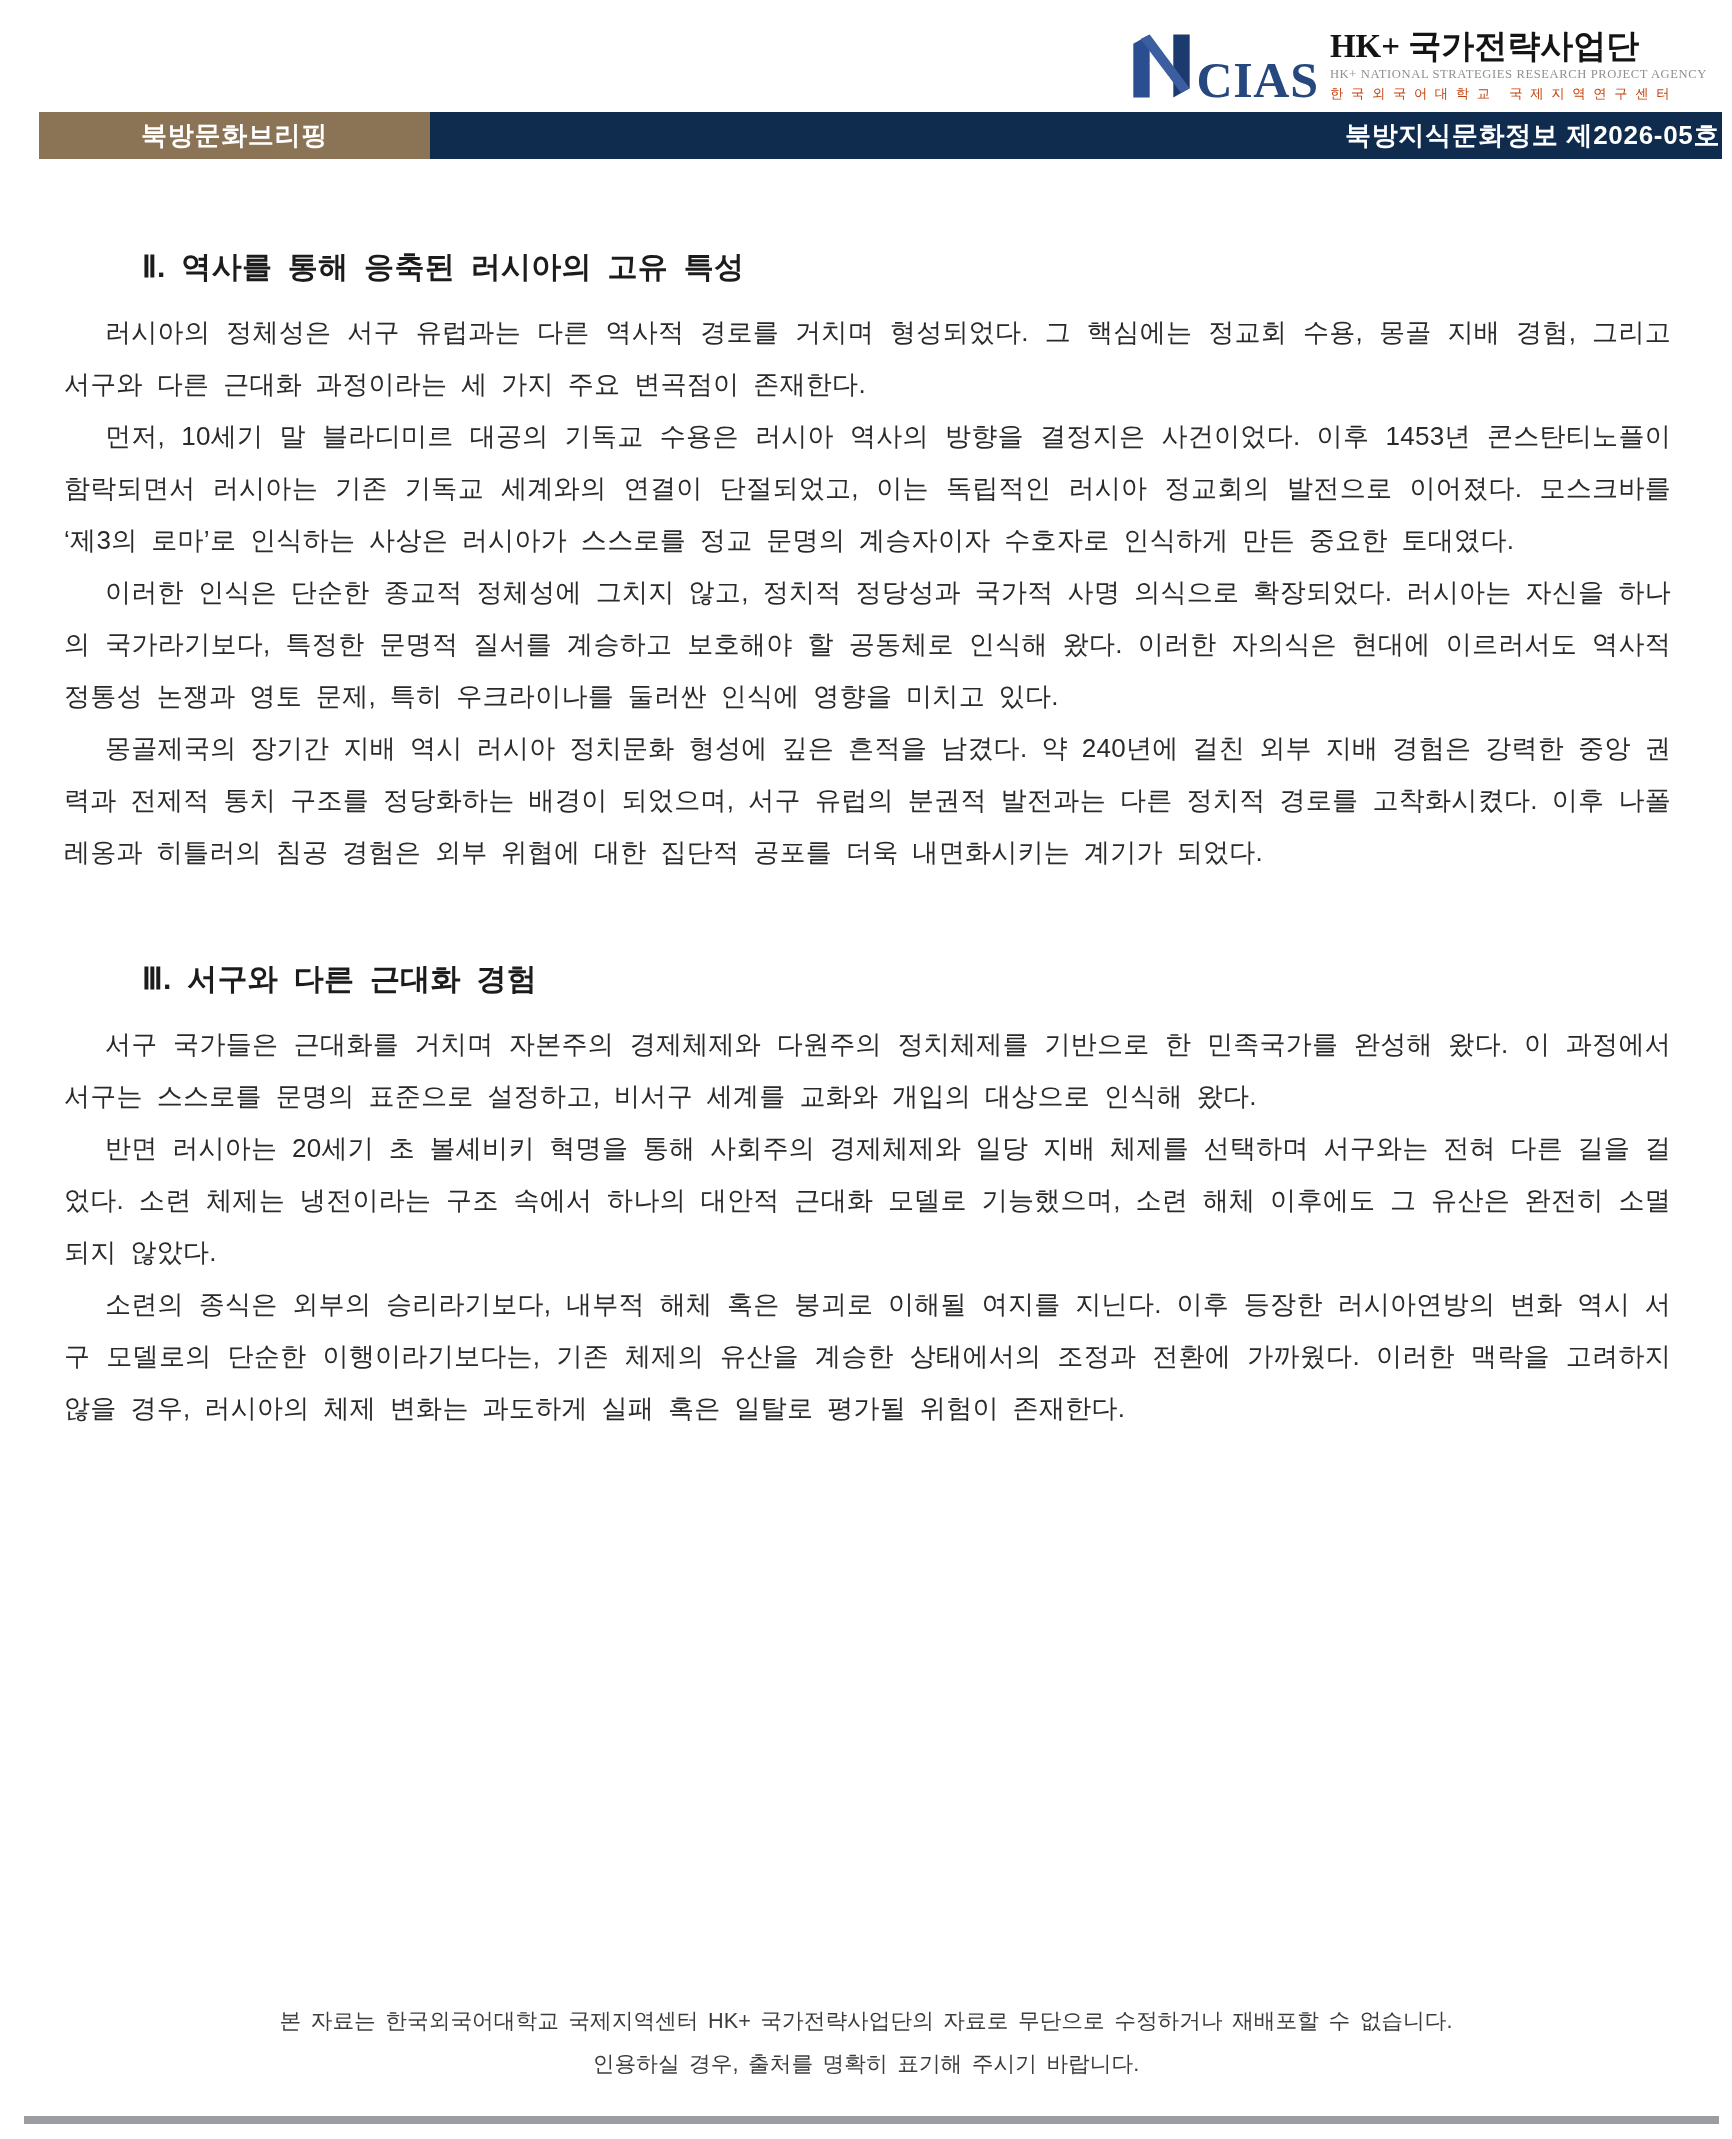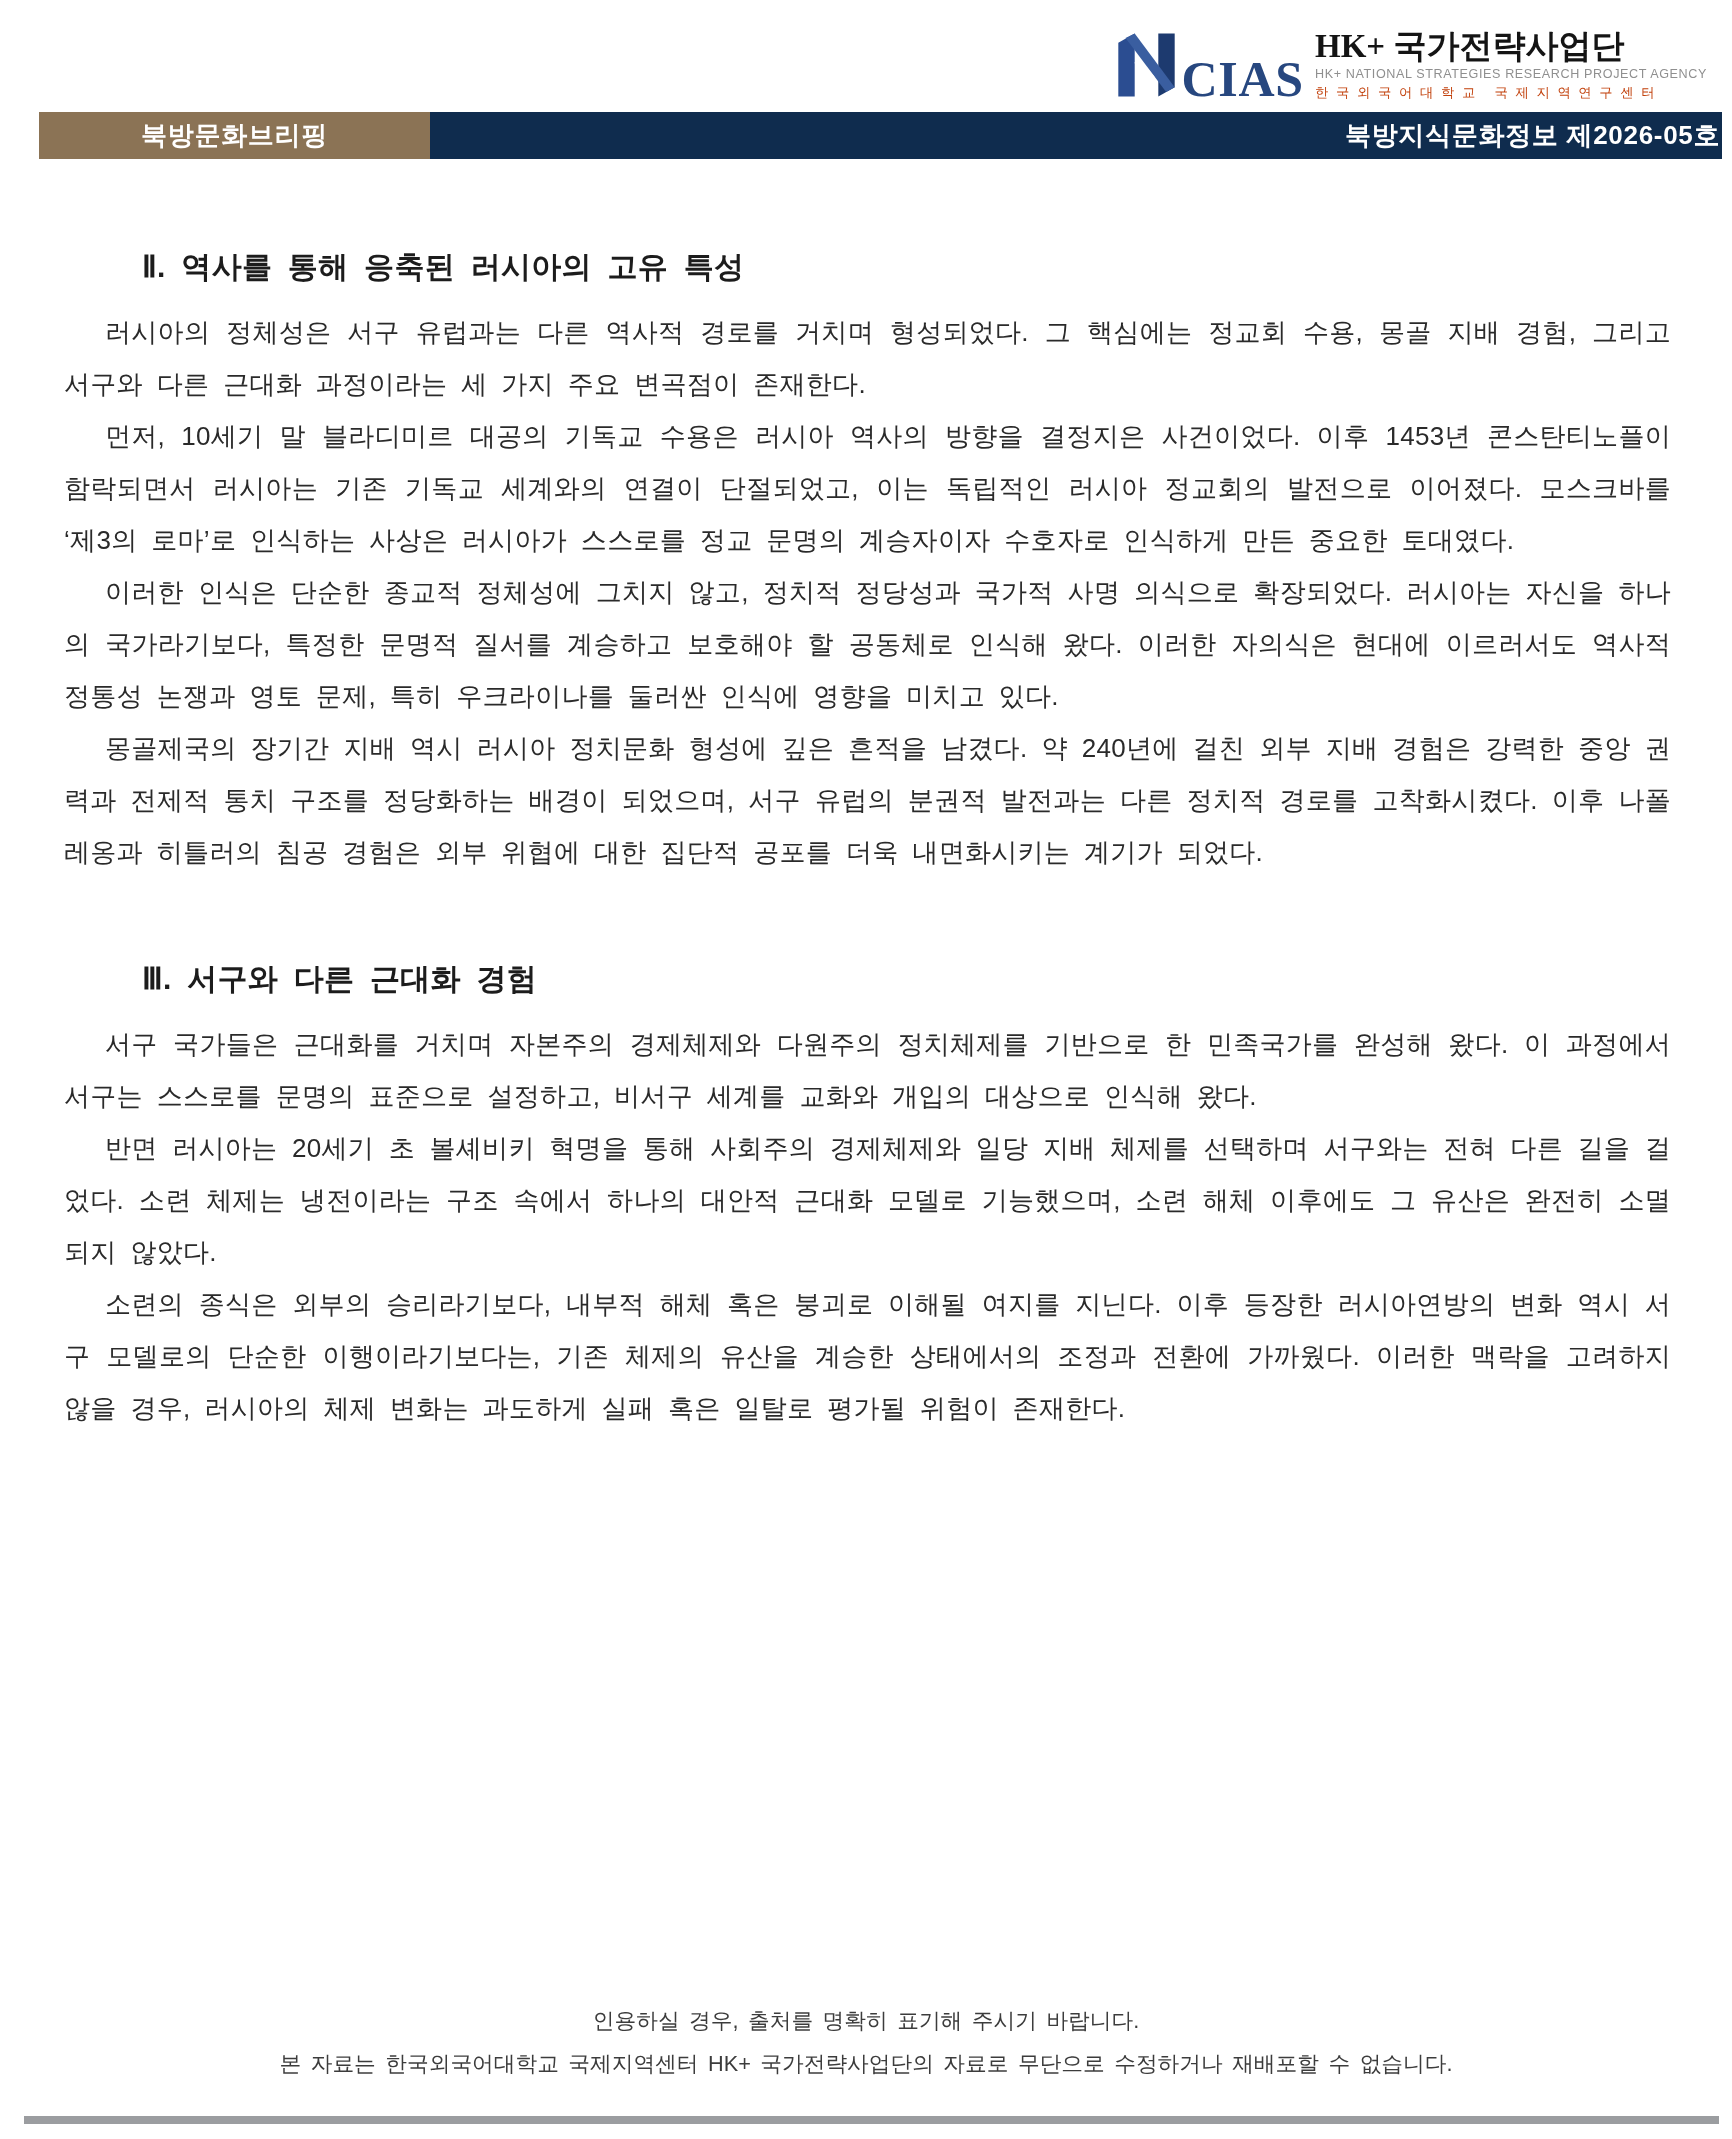--- a/index.html
+++ b/index.html
@@ -35,21 +35,21 @@
   .logo-text { display: flex; flex-direction: column; }
   .logo-title {
     font-family: "Liberation Serif", serif;
     font-weight: bold;
     color: #141414;
     font-size: 33px;
     line-height: 1.05;
     letter-spacing: 0;
   }
   .logo-sub-en {
-    font-family: Liberation Sans, sans-serif;
+    font-family: Liberation Serif, serif;
     color: #8f8f8f;
     font-size: 12.6px;
     letter-spacing: 0.6px;
     margin-top: 3.5px;
     white-space: nowrap;
   }
   .logo-sub-kr {
     color: #c2410c;
     font-size: 13.3px;
     letter-spacing: 7.7px;
@@ -172,20 +172,20 @@
     <p>이러한 인식은 단순한 종교적 정체성에 그치지 않고, 정치적 정당성과 국가적 사명 의식으로 확장되었다. 러시아는 자신을 하나의 국가라기보다, 특정한 문명적 질서를 계승하고 보호해야 할 공동체로 인식해 왔다. 이러한 자의식은 현대에 이르러서도 역사적 정통성 논쟁과 영토 문제, 특히 우크라이나를 둘러싼 인식에 영향을 미치고 있다.</p>
     <p>몽골제국의 장기간 지배 역시 러시아 정치문화 형성에 깊은 흔적을 남겼다. 약 240년에 걸친 외부 지배 경험은 강력한 중앙 권력과 전제적 통치 구조를 정당화하는 배경이 되었으며, 서구 유럽의 분권적 발전과는 다른 정치적 경로를 고착화시켰다. 이후 나폴레옹과 히틀러의 침공 경험은 외부 위협에 대한 집단적 공포를 더욱 내면화시키는 계기가 되었다.</p>
 
     <h2 class="section-heading second">Ⅲ. 서구와 다른 근대화 경험</h2>
     <p>서구 국가들은 근대화를 거치며 자본주의 경제체제와 다원주의 정치체제를 기반으로 한 민족국가를 완성해 왔다. 이 과정에서 서구는 스스로를 문명의 표준으로 설정하고, 비서구 세계를 교화와 개입의 대상으로 인식해 왔다.</p>
     <p>반면 러시아는 20세기 초 볼셰비키 혁명을 통해 사회주의 경제체제와 일당 지배 체제를 선택하며 서구와는 전혀 다른 길을 걸었다. 소련 체제는 냉전이라는 구조 속에서 하나의 대안적 근대화 모델로 기능했으며, 소련 해체 이후에도 그 유산은 완전히 소멸되지 않았다.</p>
     <p>소련의 종식은 외부의 승리라기보다, 내부적 해체 혹은 붕괴로 이해될 여지를 지닌다. 이후 등장한 러시아연방의 변화 역시 서구 모델로의 단순한 이행이라기보다는, 기존 체제의 유산을 계승한 상태에서의 조정과 전환에 가까웠다. 이러한 맥락을 고려하지 않을 경우, 러시아의 체제 변화는 과도하게 실패 혹은 일탈로 평가될 위험이 존재한다.</p>
   </div>
 
   <div class="doc-footer">
+    <div>본 자료는 한국외국어대학교 국제지역센터 HK+ 국가전략사업단의 자료로 무단으로 수정하거나 재배포할 수 없습니다.</div>
     <div>인용하실 경우, 출처를 명확히 표기해 주시기 바랍니다.</div>
-    <div>본 자료는 한국외국어대학교 국제지역센터 HK+ 국가전략사업단의 자료로 무단으로 수정하거나 재배포할 수 없습니다.</div>
   </div>
 
   <div class="bottom-rule"></div>
 
 </div>
 
 
 </body></html>

